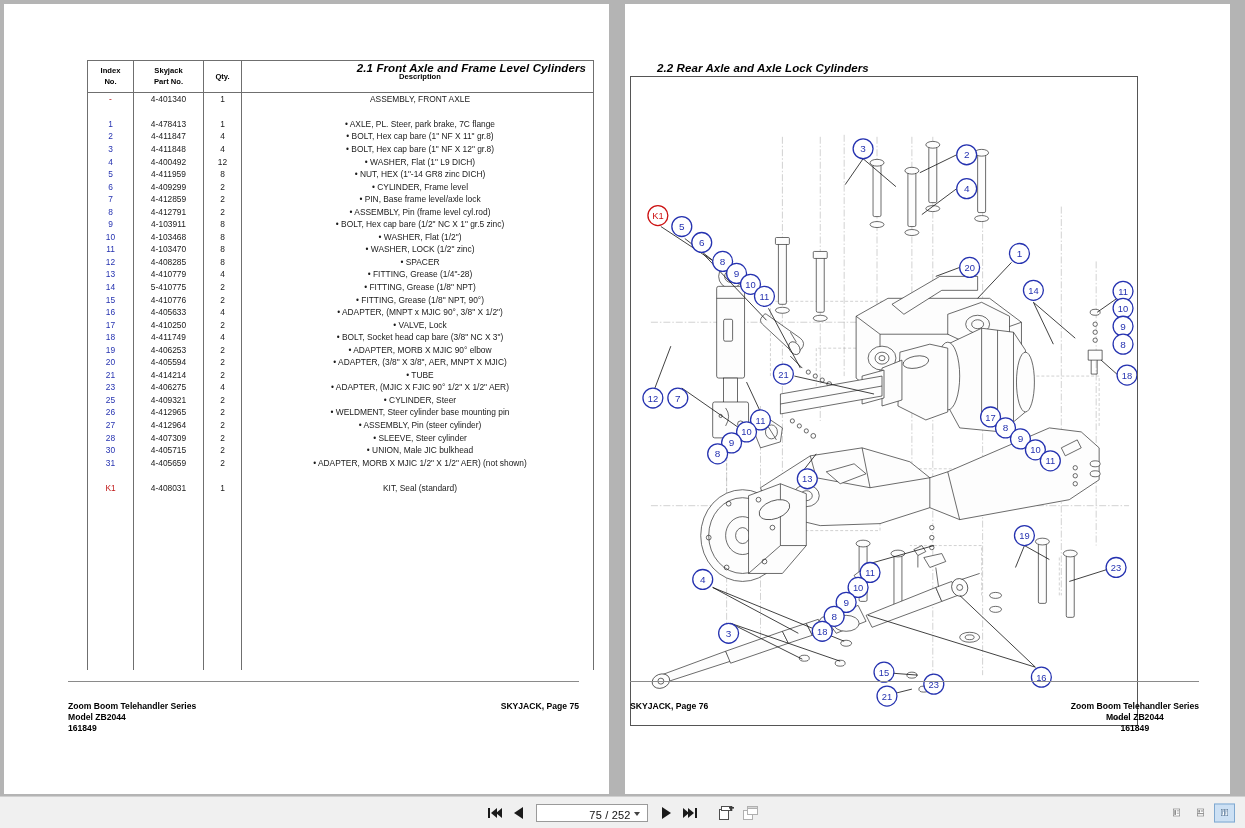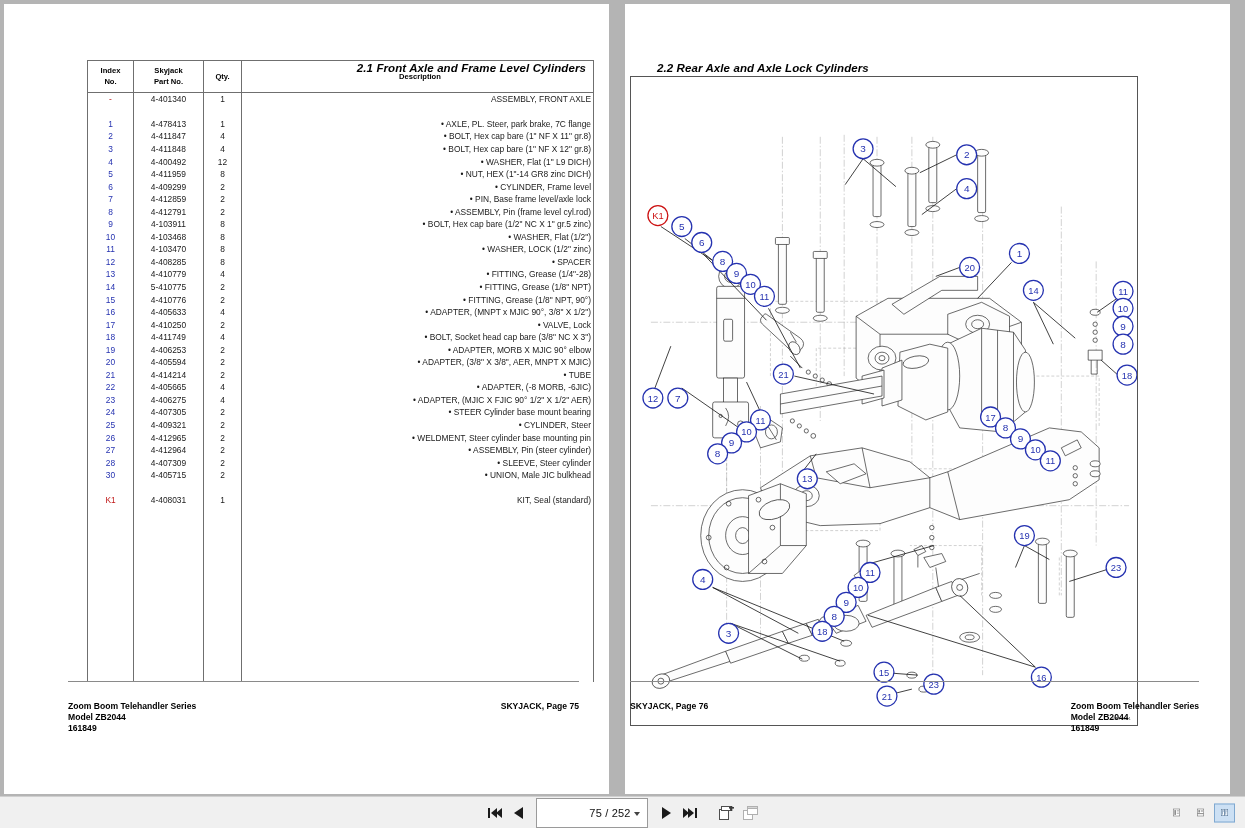--- a/index.html
+++ b/index.html
@@ -85,21 +85,21 @@
     border-left: 1px solid #6f6f6f;
     border-right: 1px solid #6f6f6f;
     border-top: none;
     border-bottom: none;
     height: 12.55px;
     padding: 0 2px;
   }
   .col-idx   { width: 46px;  text-align: center; }
   .col-part  { width: 70px;  text-align: center; }
   .col-qty   { width: 38px;  text-align: center; }
-  .col-desc  { width: 352px; text-align: right; padding-left: 7px !important; }
+  .col-desc  { width: 352px; text-align: center; padding-left: 7px !important; }
   .idx-blue  { color: #2532b0; font-weight: normal; }
   .idx-red   { color: #c01818; }
   tr.spacer td { height: 12.55px; }
   tr.tail td   { border-bottom: 1px solid #6f6f6f; }
 
   
   .pg-footer {
     position: absolute;
     left: 64px; right: 30px;
     bottom: 60px;
@@ -107,21 +107,21 @@
     padding-top: 19px;
     font-size: 8.6px;
     font-weight: bold;
     color: #000;
     display: flex;
     justify-content: space-between;
     align-items: flex-start;
     line-height: 1.28;
   }
   #p2-footer { left: 5px; right: 31px; }
-  .pg-footer .right { text-align: left; }
+  .pg-footer .right { text-align: center; }
   .pg-footer .left  { text-align: left; }
 
   
   #diagram-frame {
     position: absolute;
     left: 5px; top: 72px;
     width: 508px; height: 650px;
     border: 1px solid #555;
     background: #fff;
     overflow: hidden;
@@ -154,25 +154,25 @@
   .tb-btn {
     width: 17px; height: 17px;
     display: flex; align-items: center; justify-content: center;
     background: transparent;
     border: none;
     padding: 0;
     cursor: pointer;
   }
   .tb-btn svg { display: block; }
   #page-field {
-    width: 112px; height: 30px;
+    width: 112px; height: 18px;
     border: 1px solid #9a9a9a;
     background: #ffffff;
     display: flex;
-    align-items: center;
+    align-items: flex-end;
     justify-content: center;
     position: relative;
     margin: 0 2px;
     padding-left: 36px;
   }
   #page-field .val {
     font-size: 11px;
     color: #111;
     letter-spacing: .2px;
   }
@@ -365,38 +365,26 @@
                   <td class="col-qty">2</td>
                   <td class="col-desc">• ADAPTER, (3/8" X 3/8", AER, MNPT X MJIC)</td>
                 </tr>
                 <tr>
                   <td class="col-idx idx-blue">21</td>
                   <td class="col-part">4-414214</td>
                   <td class="col-qty">2</td>
                   <td class="col-desc">• TUBE</td>
                 </tr>
                 <tr>
-                  <td class="col-idx idx-blue">22</td>
-                  <td class="col-part">4-405665</td>
-                  <td class="col-qty">4</td>
-                  <td class="col-desc">• ADAPTER, (-8 MORB, -6JIC)</td>
-                </tr>
-                <tr>
                   <td class="col-idx idx-blue">23</td>
                   <td class="col-part">4-406275</td>
                   <td class="col-qty">4</td>
                   <td class="col-desc">• ADAPTER, (MJIC X FJIC 90°  1/2" X 1/2" AER)</td>
                 </tr>
                 <tr>
-                  <td class="col-idx idx-blue">24</td>
-                  <td class="col-part">4-407305</td>
-                  <td class="col-qty">2</td>
-                  <td class="col-desc">• STEER Cylinder base mount bearing</td>
-                </tr>
-                <tr>
                   <td class="col-idx idx-blue">25</td>
                   <td class="col-part">4-409321</td>
                   <td class="col-qty">2</td>
                   <td class="col-desc">• CYLINDER, Steer</td>
                 </tr>
                 <tr>
                   <td class="col-idx idx-blue">26</td>
                   <td class="col-part">4-412965</td>
                   <td class="col-qty">2</td>
                   <td class="col-desc">• WELDMENT, Steer cylinder base mounting pin</td>
@@ -411,20 +399,26 @@
                   <td class="col-idx idx-blue">28</td>
                   <td class="col-part">4-407309</td>
                   <td class="col-qty">2</td>
                   <td class="col-desc">• SLEEVE, Steer cylinder</td>
                 </tr>
                 <tr>
                   <td class="col-idx idx-blue">30</td>
                   <td class="col-part">4-405715</td>
                   <td class="col-qty">2</td>
                   <td class="col-desc">• UNION, Male JIC bulkhead</td>
+                </tr>
+                <tr>
+                  <td class="col-idx idx-blue">31</td>
+                  <td class="col-part">4-405659</td>
+                  <td class="col-qty">2</td>
+                  <td class="col-desc">• ADAPTER, MORB X MJIC 1/2" X 1/2" AER) (not shown)</td>
                 </tr>
                 <tr>
                   <td class="col-idx"></td>
                   <td class="col-part"></td>
                   <td class="col-qty"></td>
                   <td class="col-desc"></td>
                 </tr>
                 <tr class="tail">
                   <td class="col-idx idx-red">K1</td>
                   <td class="col-part">4-408031</td>

